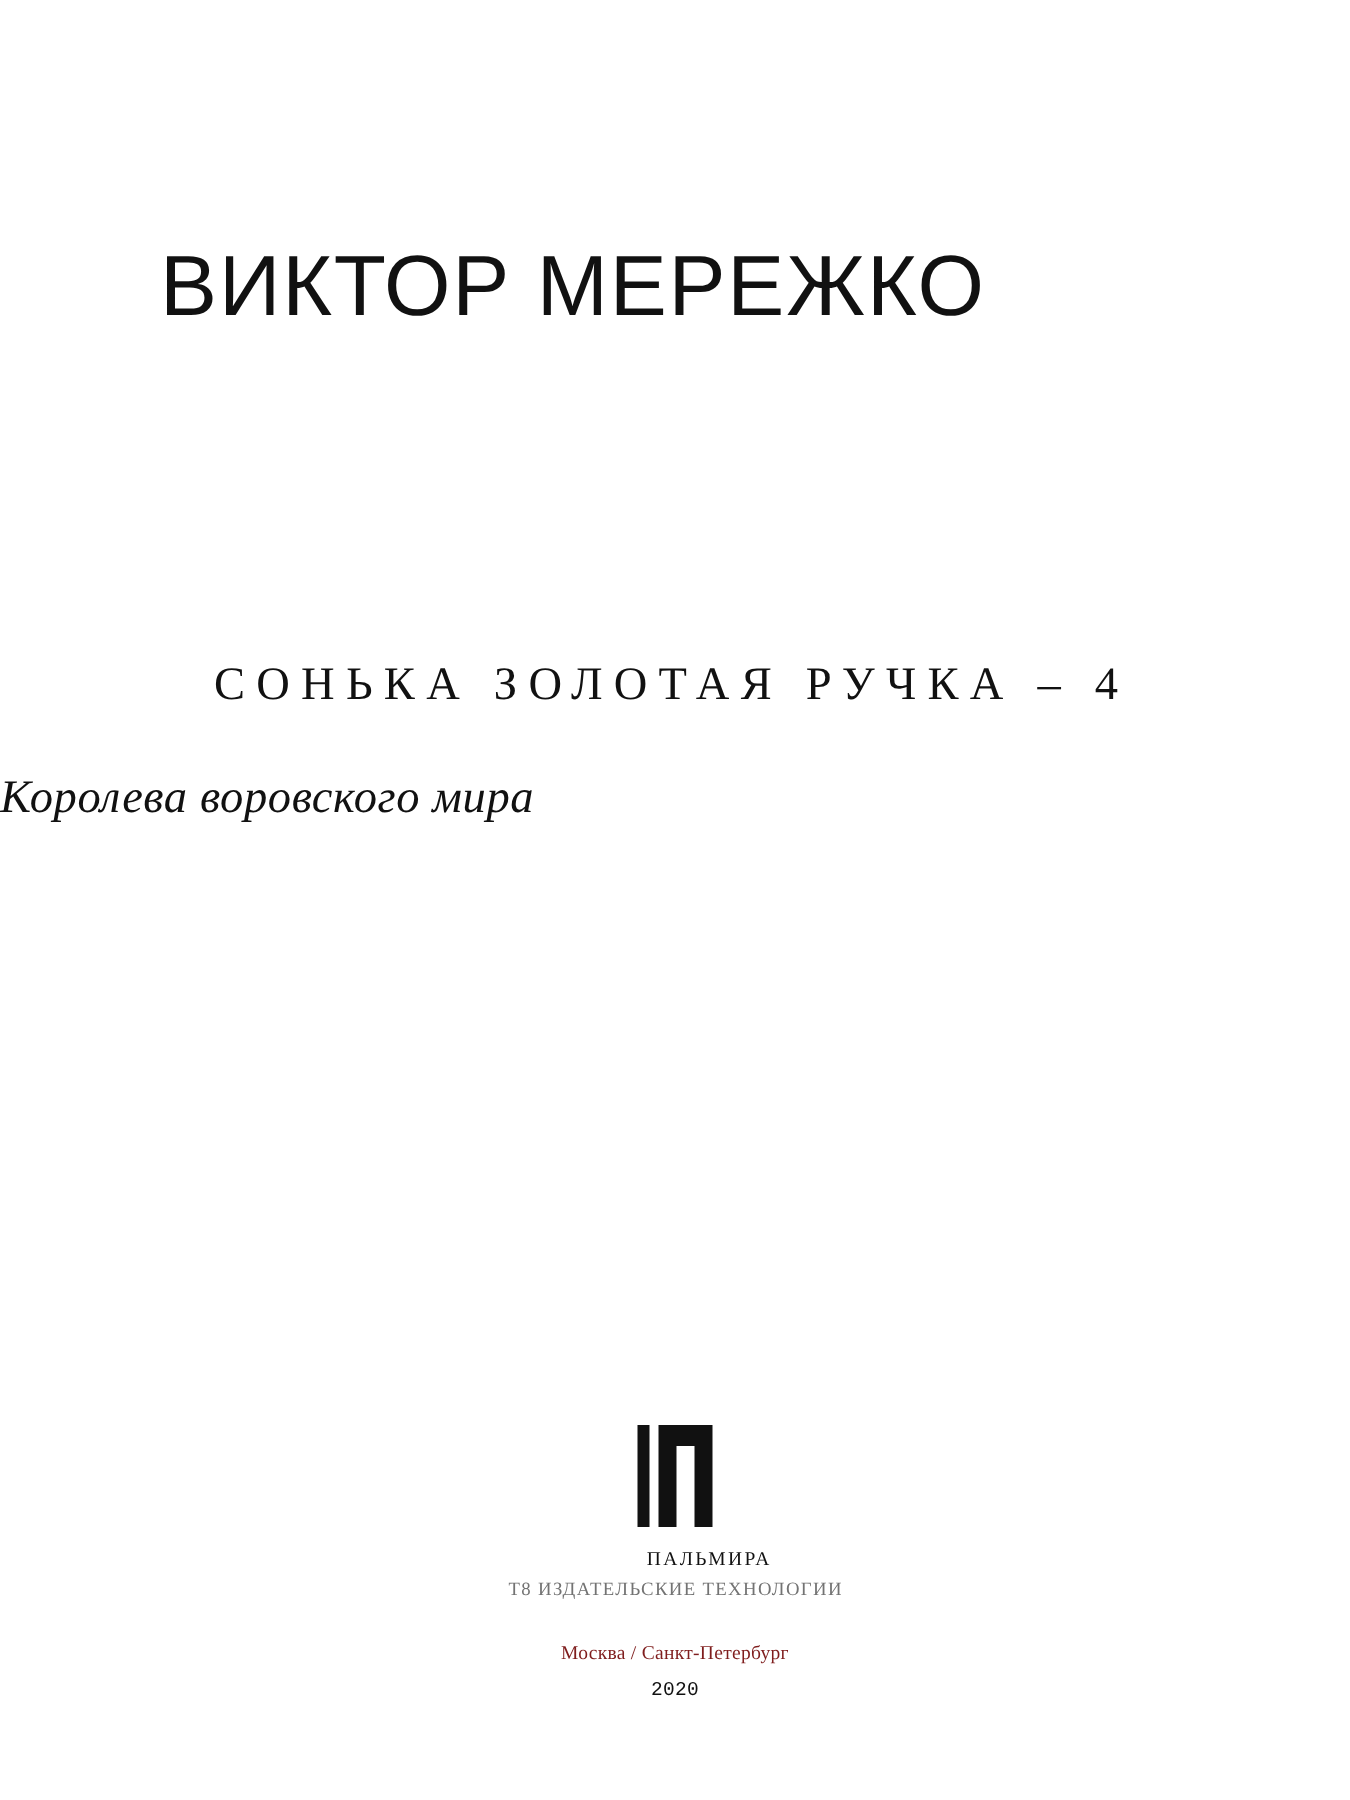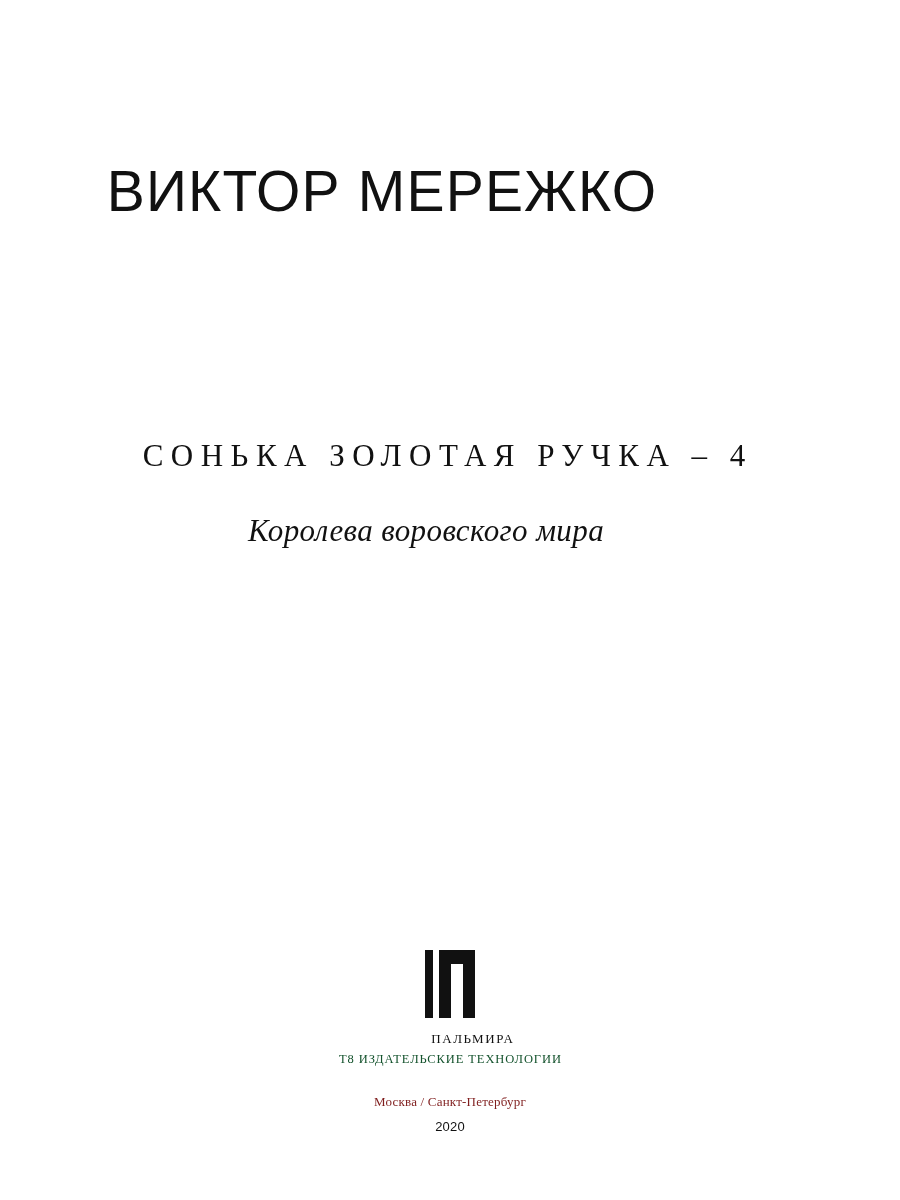--- a/index.html
+++ b/index.html
@@ -49,21 +49,21 @@
     text-indent: 7.5px;
     color: #111111;
     white-space: nowrap;
   }
 
   .subtitle {
     position: absolute;
     top: 513px;
     left: 0;
     width: 852px;
-    text-align: center;
+    text-align: left;
     font-family: "Liberation Serif", serif;
     font-style: italic;
     font-size: 31px;
     letter-spacing: 0.4px;
     color: #111111;
   }
 
   .publisher-block {
     position: absolute;
     top: 950px;
@@ -87,36 +87,36 @@
     color: #111111;
     line-height: 1.45;
     padding-left: 44px;
   }
 
   .publisher-tagline {
     font-family: "Liberation Serif", serif;
     font-size: 12.5px;
     letter-spacing: 0.9px;
     text-indent: 0.9px;
-    color: #14532d;
+    color: #737373;
     line-height: 1.45;
     margin-top: 1px;
   }
 
   .cities {
     margin-top: 26px;
     font-family: "Liberation Serif", serif;
     font-size: 13px;
     letter-spacing: 0.2px;
     color: #7f1d1d;
   }
 
   .year {
     margin-top: 9px;
-    font-family: Liberation Sans, sans-serif;
+    font-family: Liberation Mono, monospace;
     font-size: 13px;
     letter-spacing: 0.2px;
     color: #111111;
   }
 </style>
 </head>
 <body>
 
 <div class="page">
 

